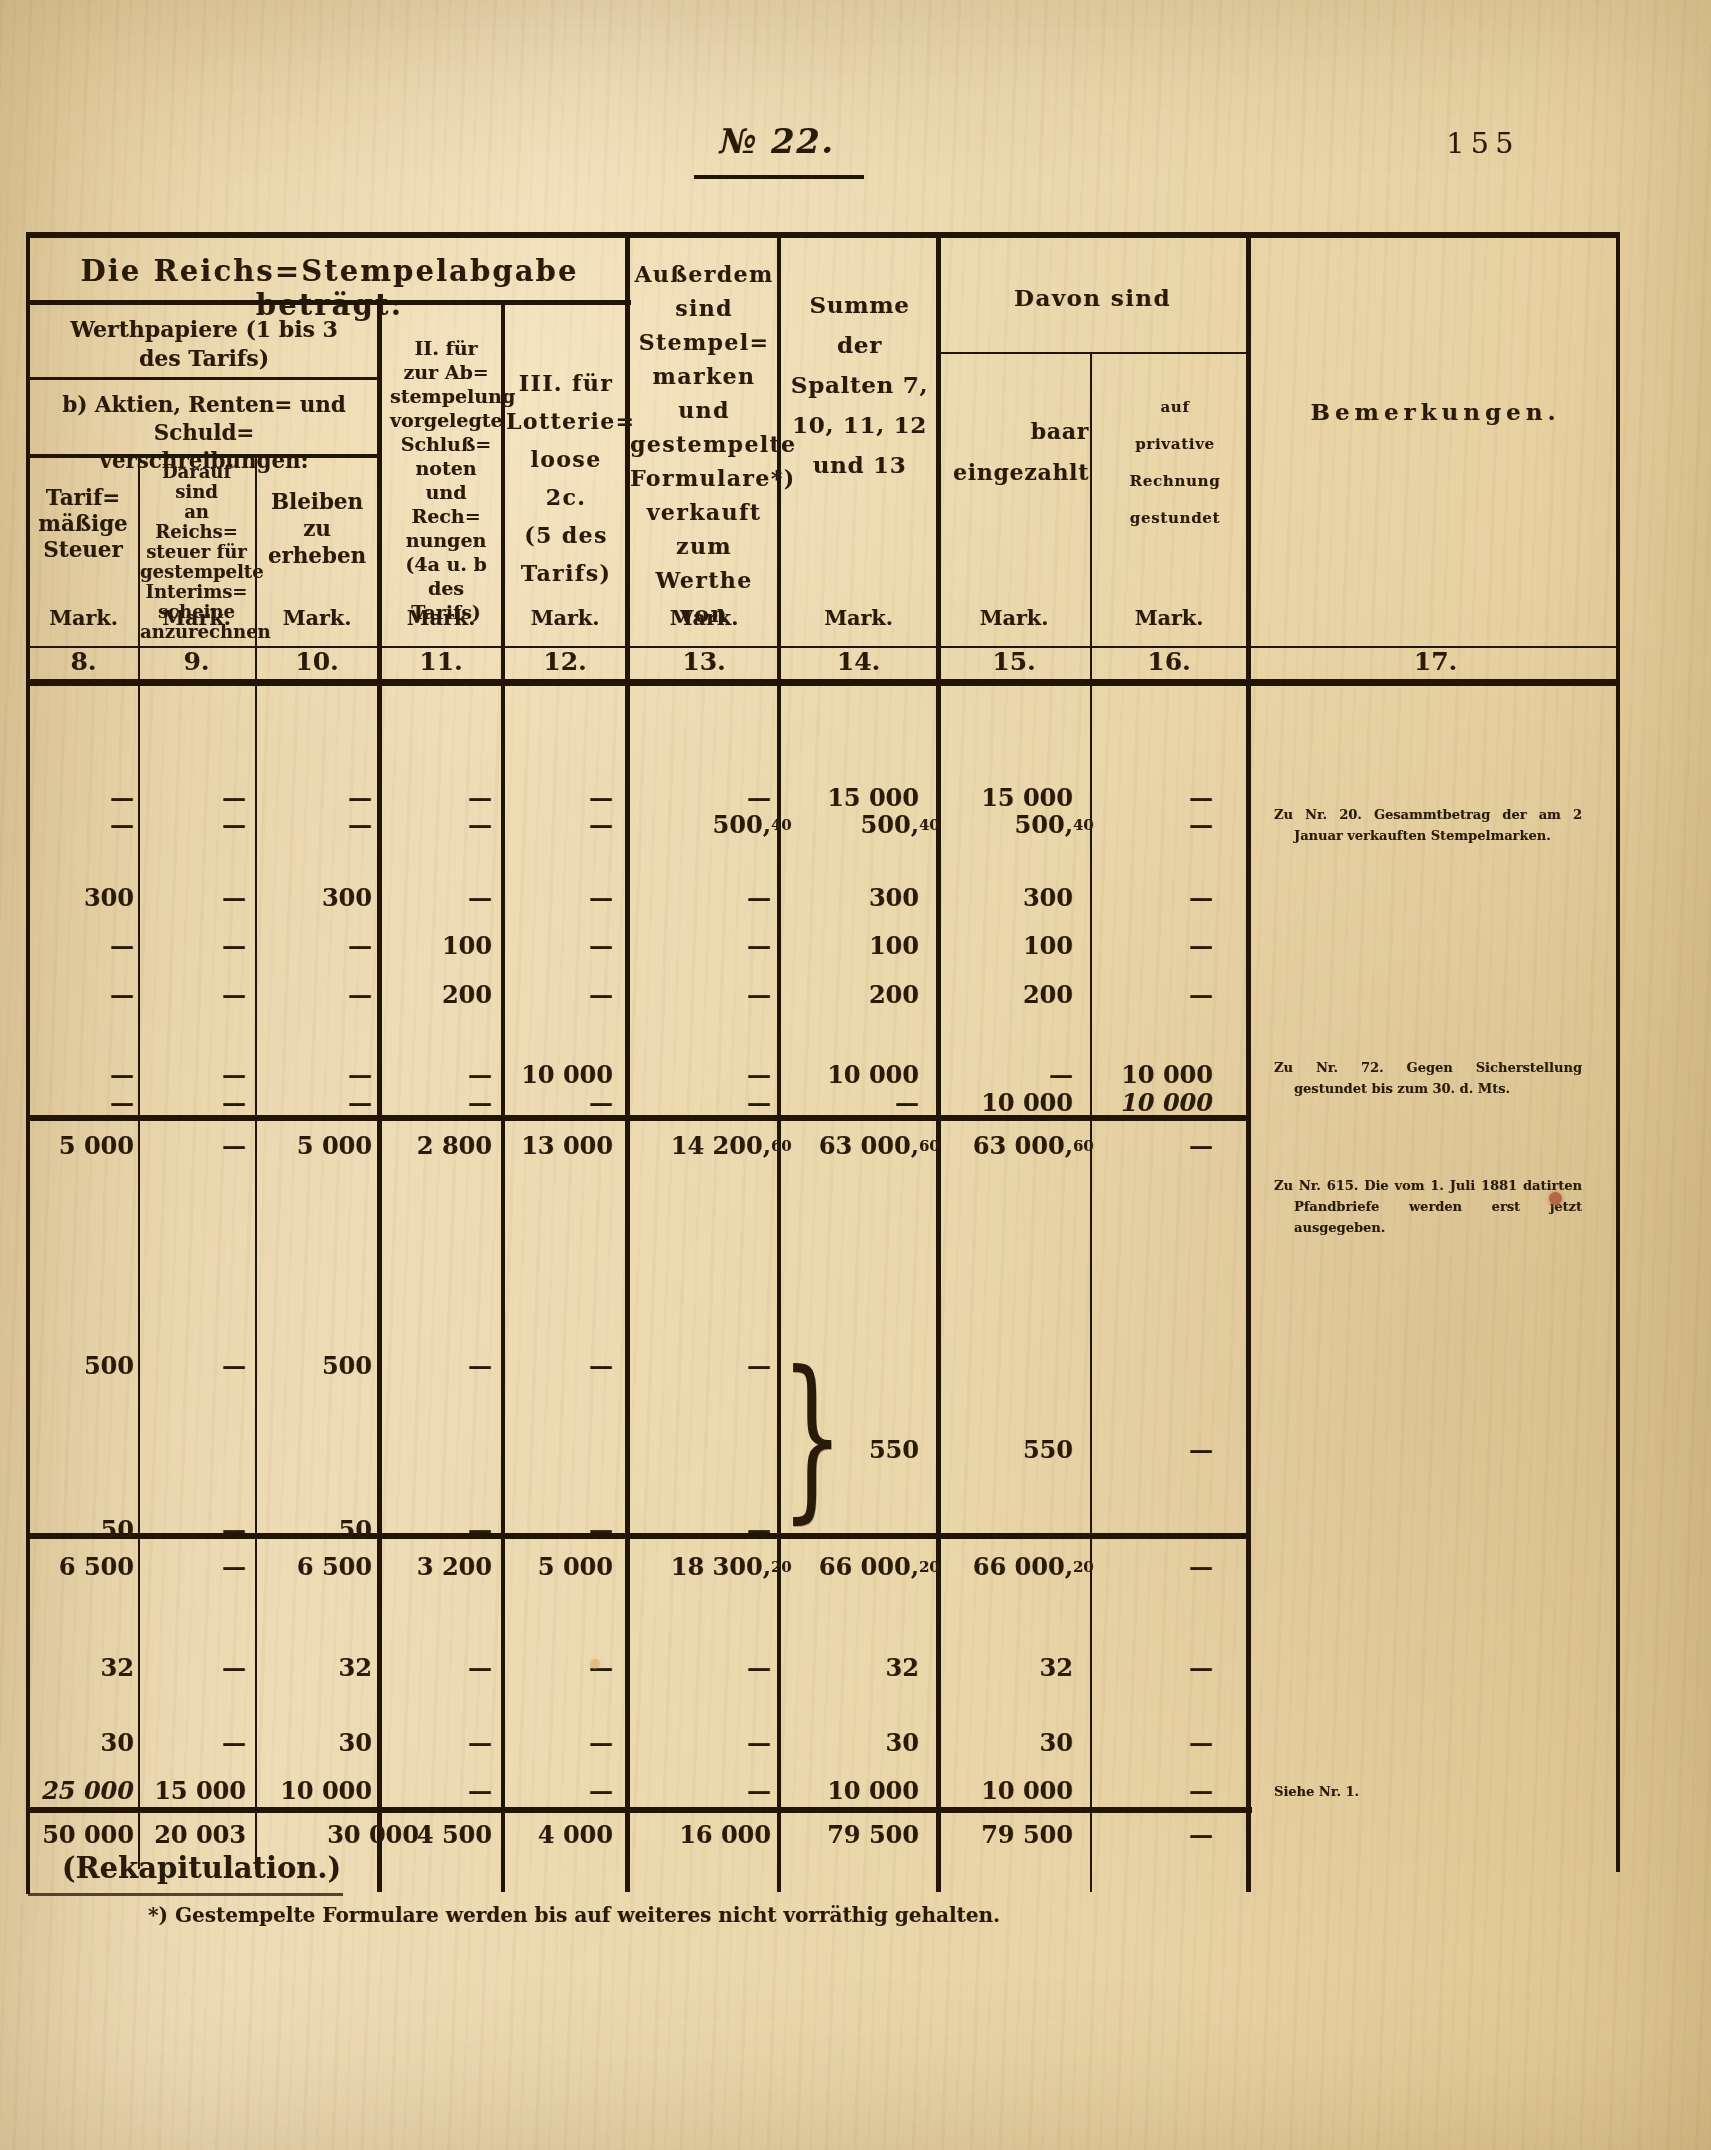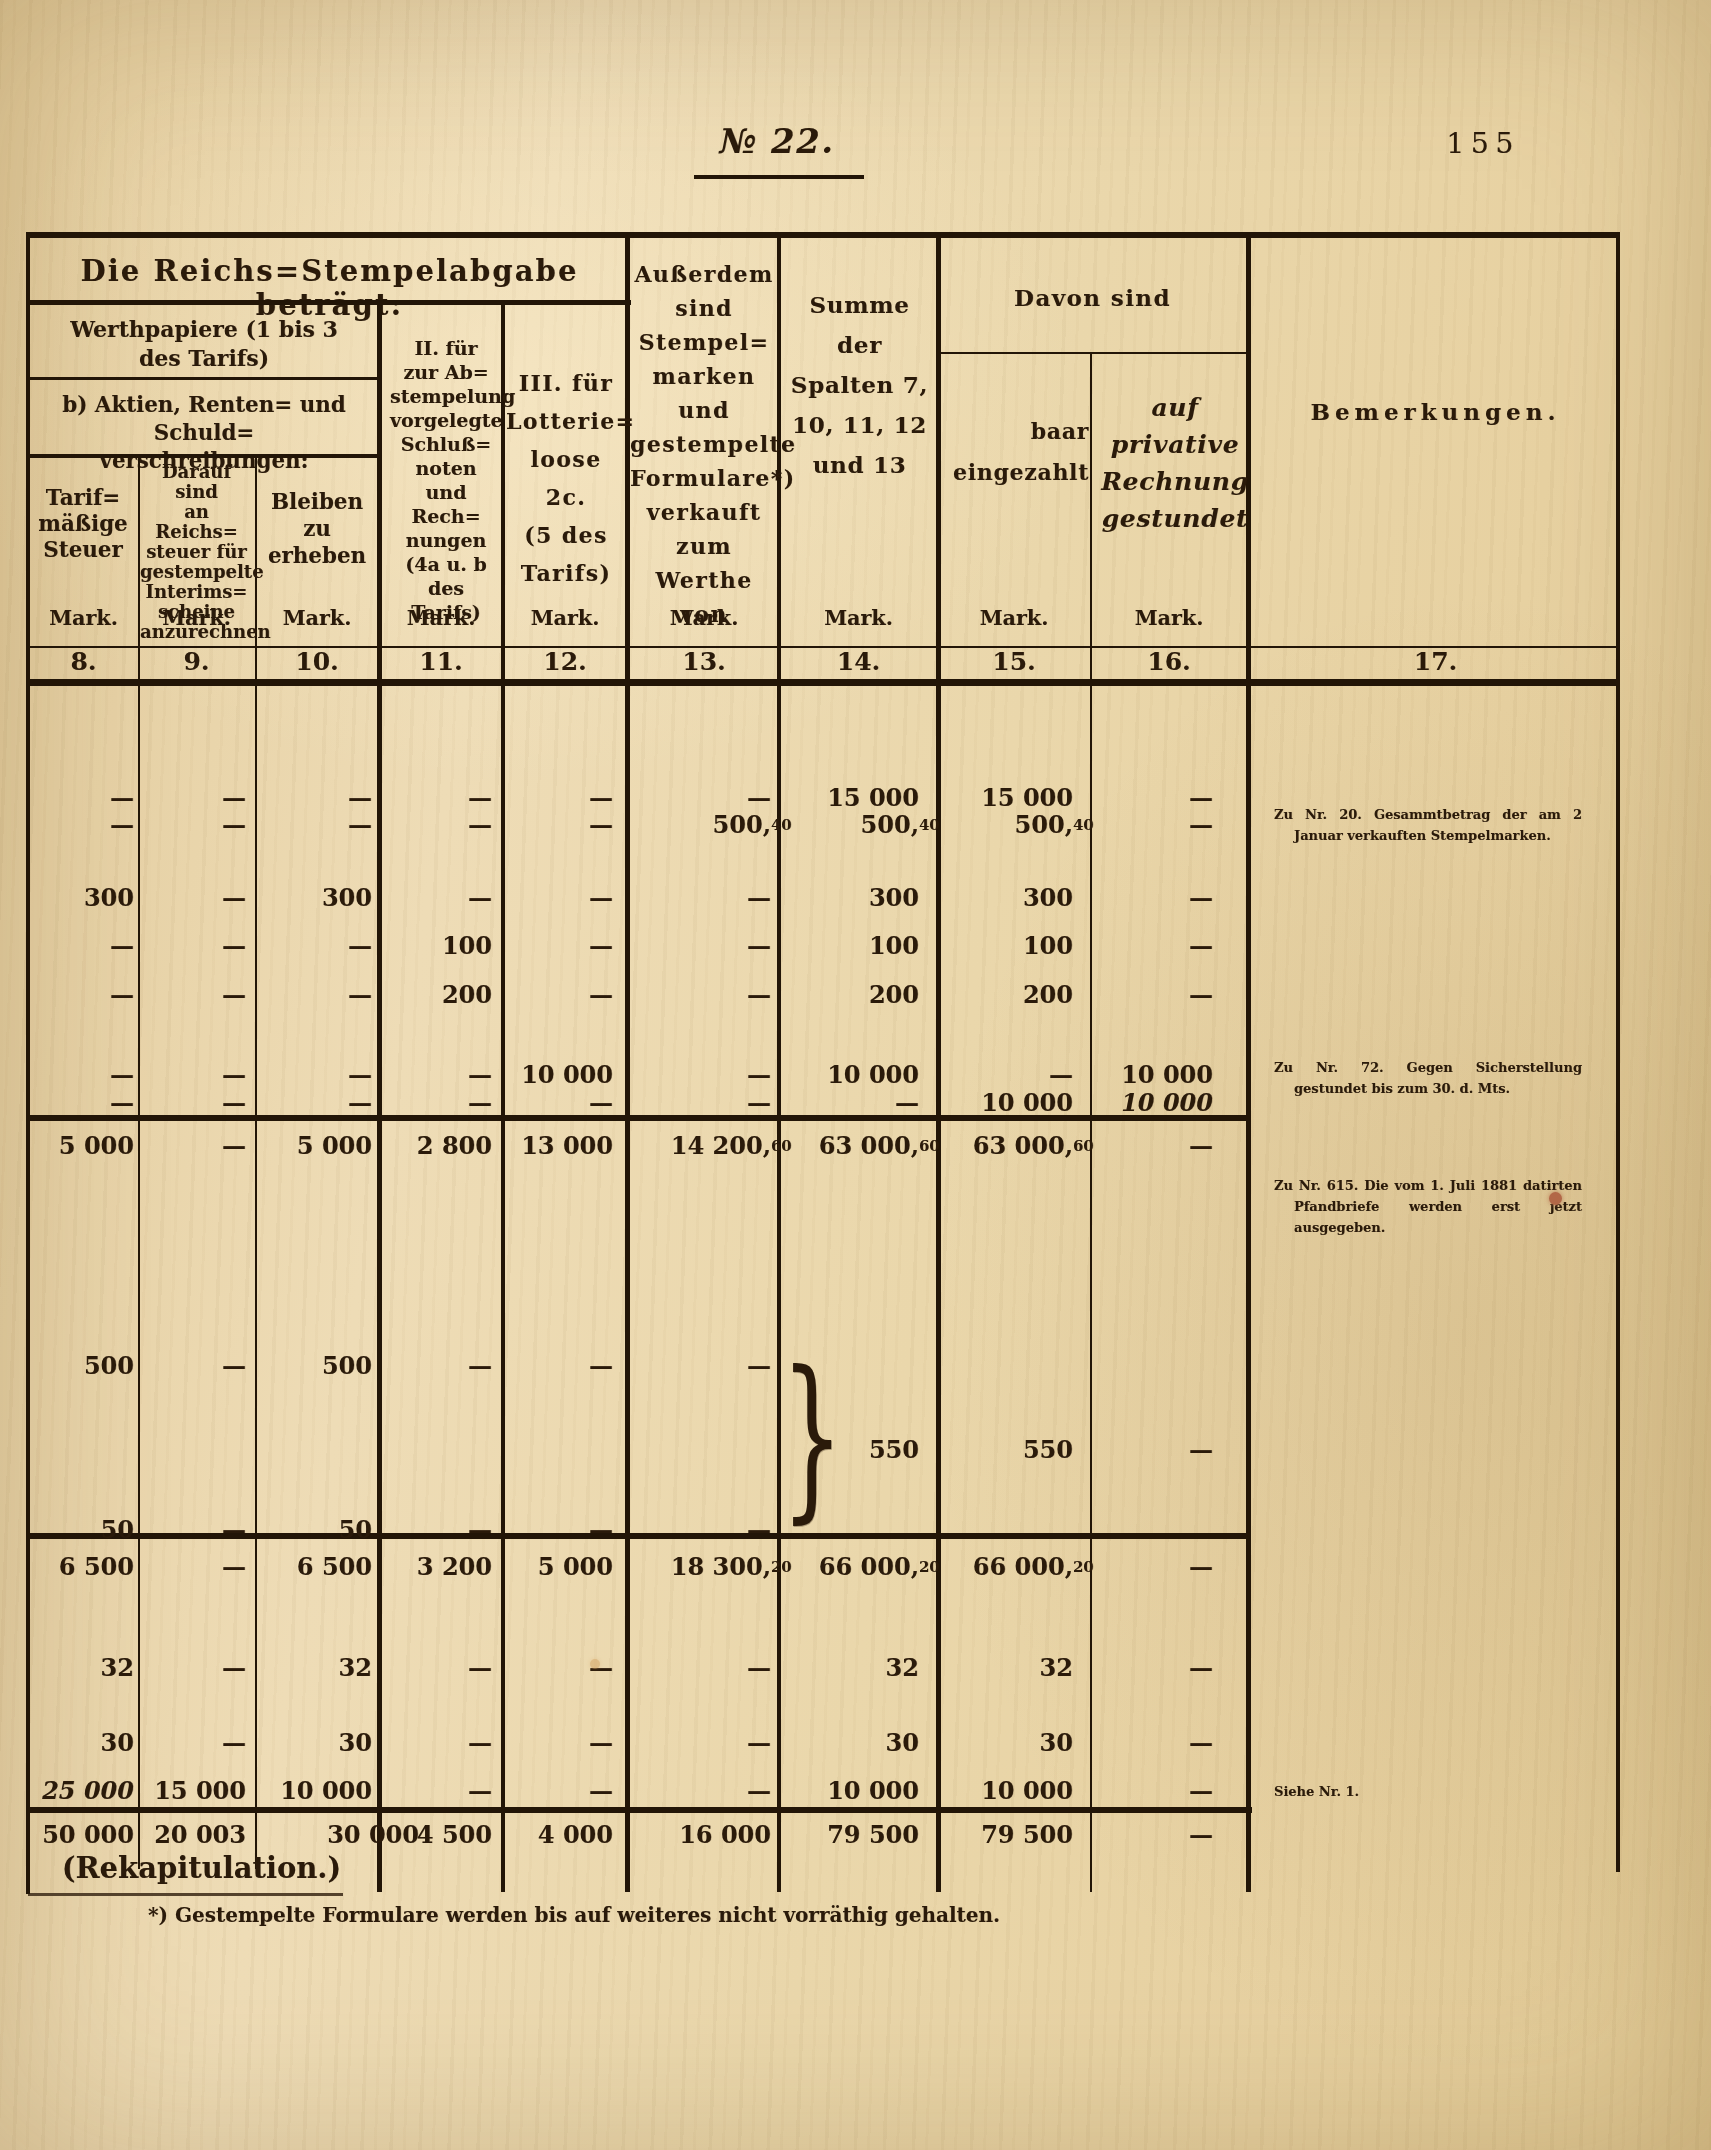--- a/index.html
+++ b/index.html
@@ -77,21 +77,21 @@
     </div>
   <div id="headers">
       <div class="hcell txt" style="left: 30px; width: 106px; top: 485px; font-size: 21.4px; line-height: 26px; letter-spacing: 0px;">Tarif=<br>mäßige<br>Steuer</div>
       <div class="hcell txt" style="left: 140px; width: 113px; top: 462px; font-size: 18px; line-height: 20px; letter-spacing: 0px;">Darauf sind<br>an Reichs=<br>steuer für<br>gestempelte<br>Interims=<br>scheine<br>anzurechnen</div>
       <div class="hcell txt" style="left: 257px; width: 120px; top: 488px; font-size: 21.4px; line-height: 27px; letter-spacing: 0px;">Bleiben<br>zu<br>erheben</div>
       <div class="hcell txt" style="left: 382px; width: 120px; top: 336px; font-size: 19px; line-height: 24px; letter-spacing: 0px; padding-left: 8px;">II. für<br>zur Ab=<br>stempelung<br>vorgelegte<br>Schluß=<br>noten<br>und Rech=<br>nungen<br>(4a u. b<br>des Tarifs)</div>
       <div class="hcell txt" style="left: 506px; width: 120px; top: 364px; font-size: 22px; line-height: 38px; letter-spacing: 1.4px;">III. für<br>Lotterie=<br>loose 2c.<br>(5 des<br>Tarifs)</div>
       <div class="hcell txt" style="left: 630px; width: 148px; top: 257px; font-size: 22px; line-height: 34px; letter-spacing: 1.4px;">Außerdem<br>sind<br>Stempel=<br>marken<br>und<br>gestempelte<br>Formulare*)<br>verkauft<br>zum Werthe<br>von</div>
       <div class="hcell txt" style="left: 782px; width: 155px; top: 285px; font-size: 23px; line-height: 40px; letter-spacing: 0.7px;">Summe<br>der<br>Spalten 7,<br>10, 11, 12<br>und 13</div>
       <div class="hcell txt" style="left: 941px; width: 148px; top: 411px; font-size: 22px; line-height: 41px; letter-spacing: 0.7px; text-align: right;">baar<br>eingezahlt</div>
-      <div class="hcell txt" style="left: 1092px; width: 166px; top: 389px; font-size: 25px; line-height: 37px; letter-spacing: 0.7px; font-style: italic;">auf<br>privative<br>Rechnung<br>gestundet</div>
+      <div class="hcell txt" style="left: 1092px; width: 166px; top: 389px; font-size: 15px; line-height: 37px; letter-spacing: 0.7px;">auf<br>privative<br>Rechnung<br>gestundet</div>
       <div class="hcell txt" style="left: 1251px; width: 369px; top: 398px; font-size: 23px; line-height: 28.5px; letter-spacing: 5px;">Bemerkungen.</div>
     </div>
   <div id="units">
       <div class="unit txt" style="left: 28px; width: 111px; top: 605px;">Mark.</div>
       <div class="unit txt" style="left: 138px; width: 117px; top: 605px;">Mark.</div>
       <div class="unit txt" style="left: 255px; width: 124px; top: 605px;">Mark.</div>
       <div class="unit txt" style="left: 379px; width: 124px; top: 605px;">Mark.</div>
       <div class="unit txt" style="left: 503px; width: 124px; top: 605px;">Mark.</div>
       <div class="unit txt" style="left: 628px; width: 152px; top: 605px;">Mark.</div>
       <div class="unit txt" style="left: 779px; width: 159px; top: 605px;">Mark.</div>

